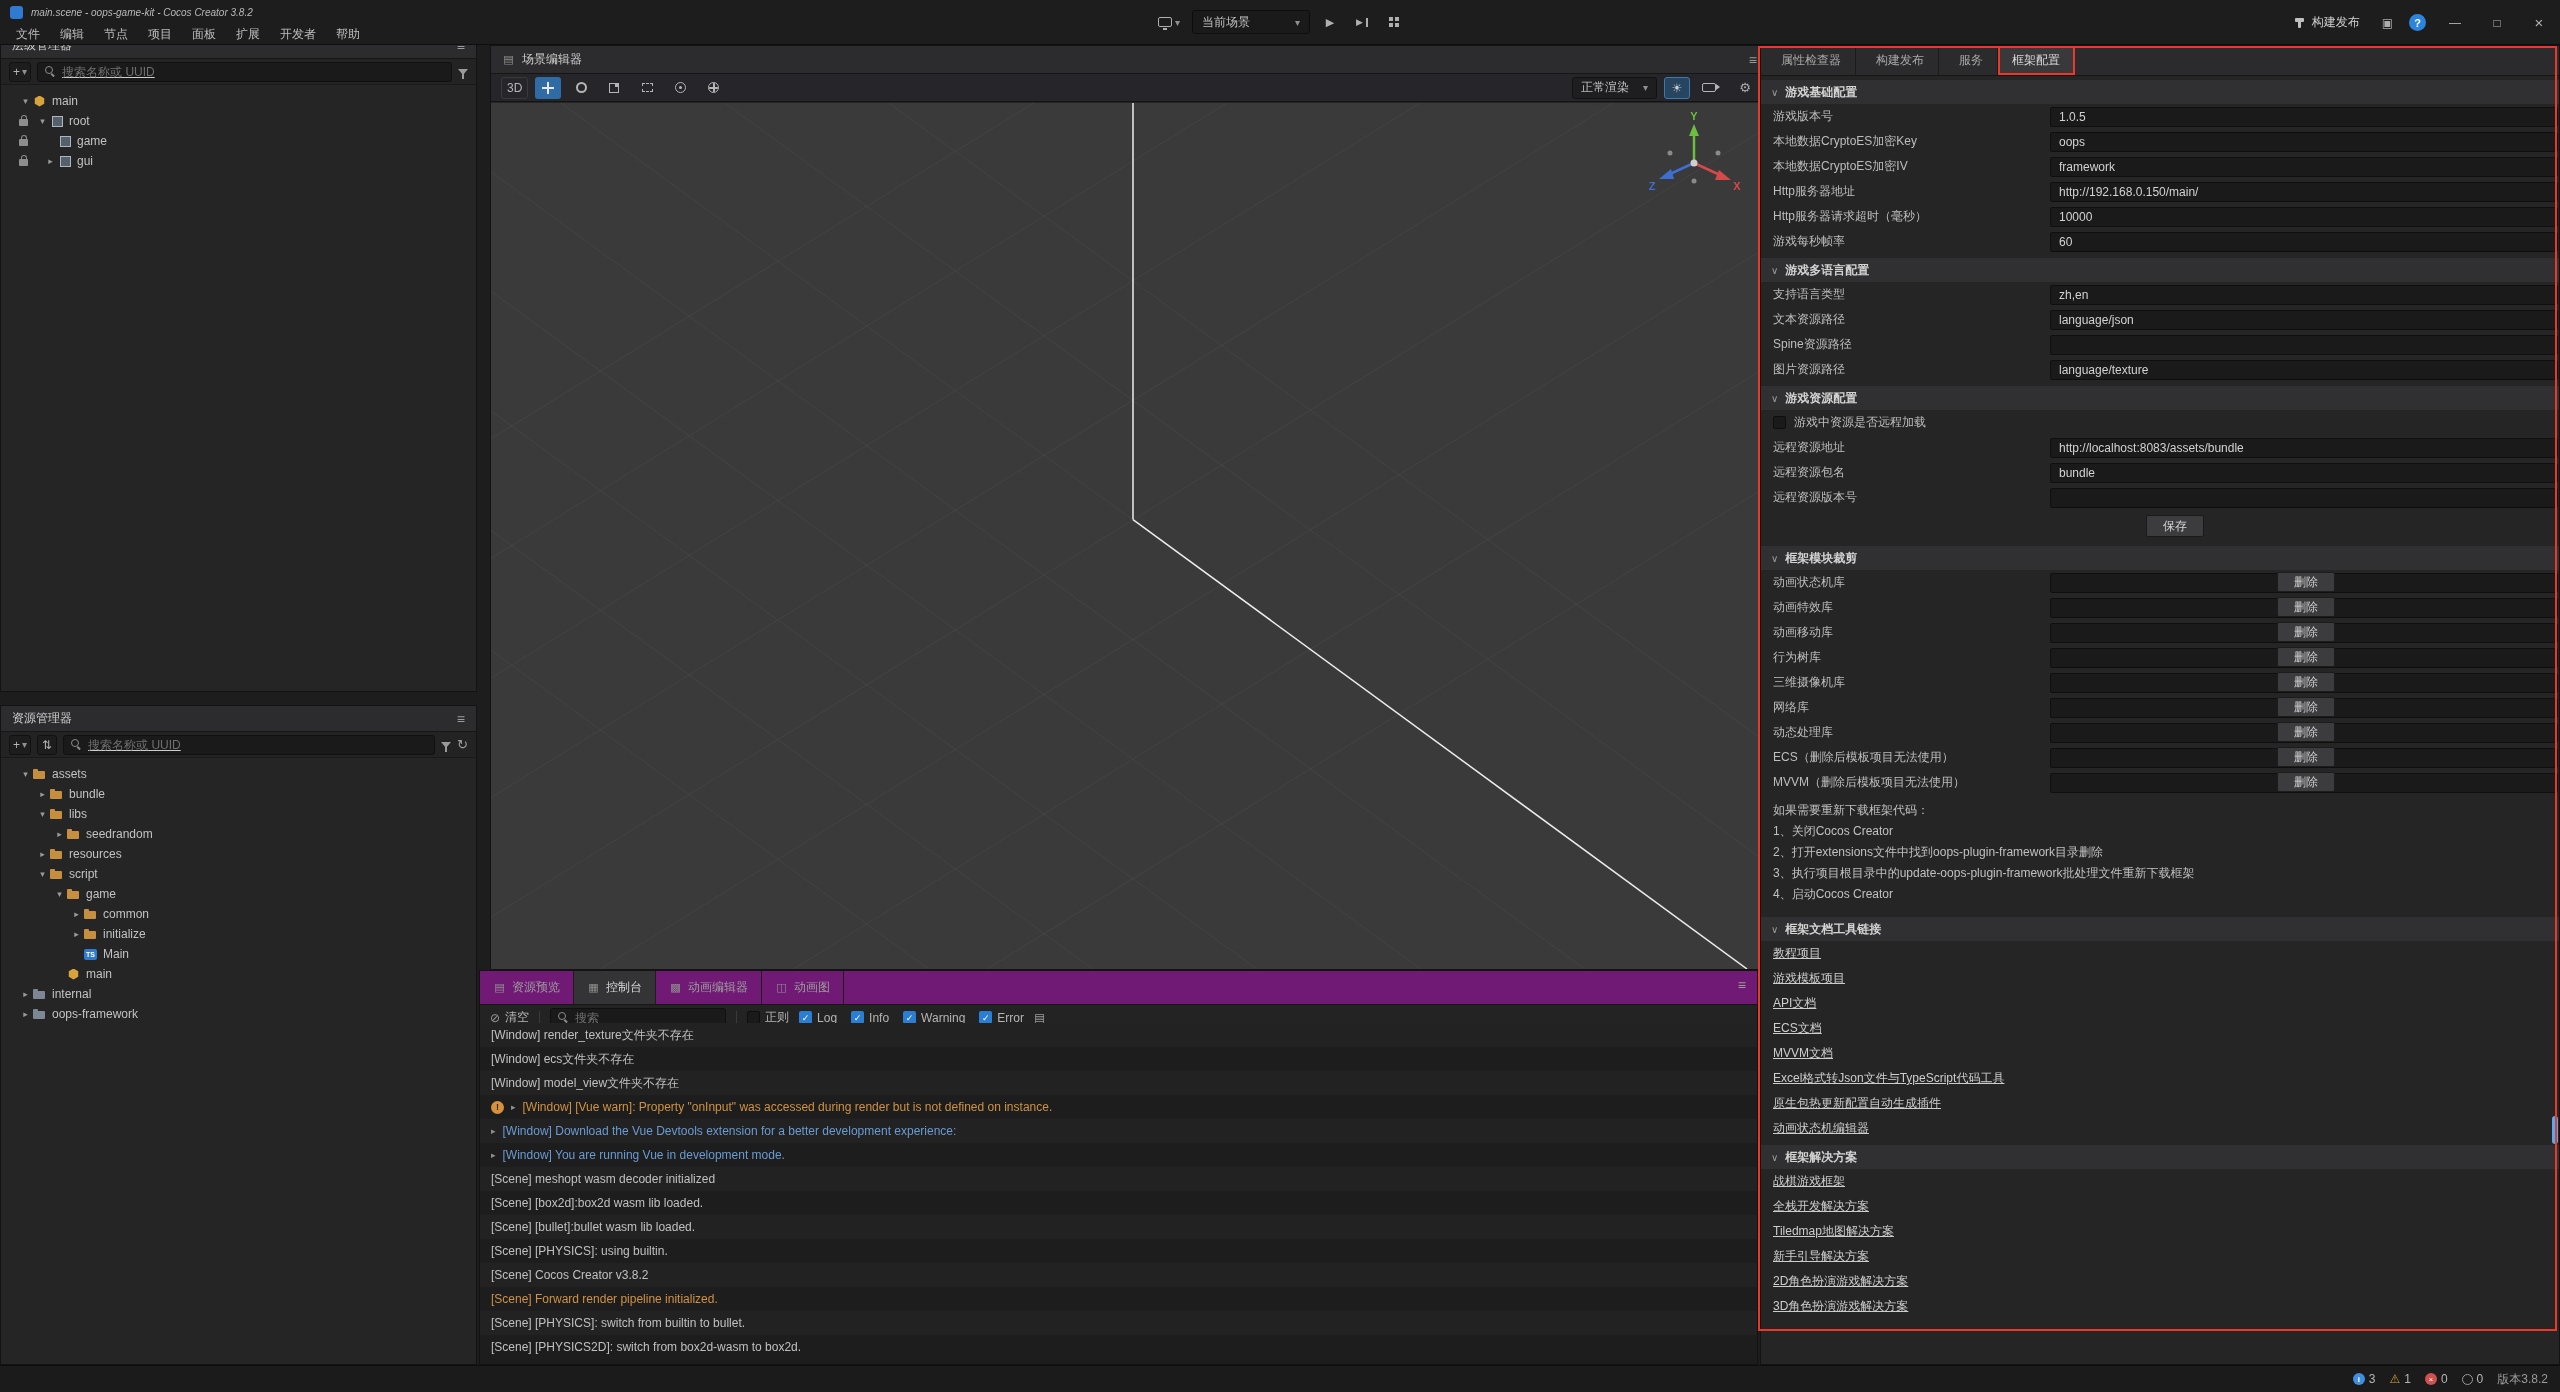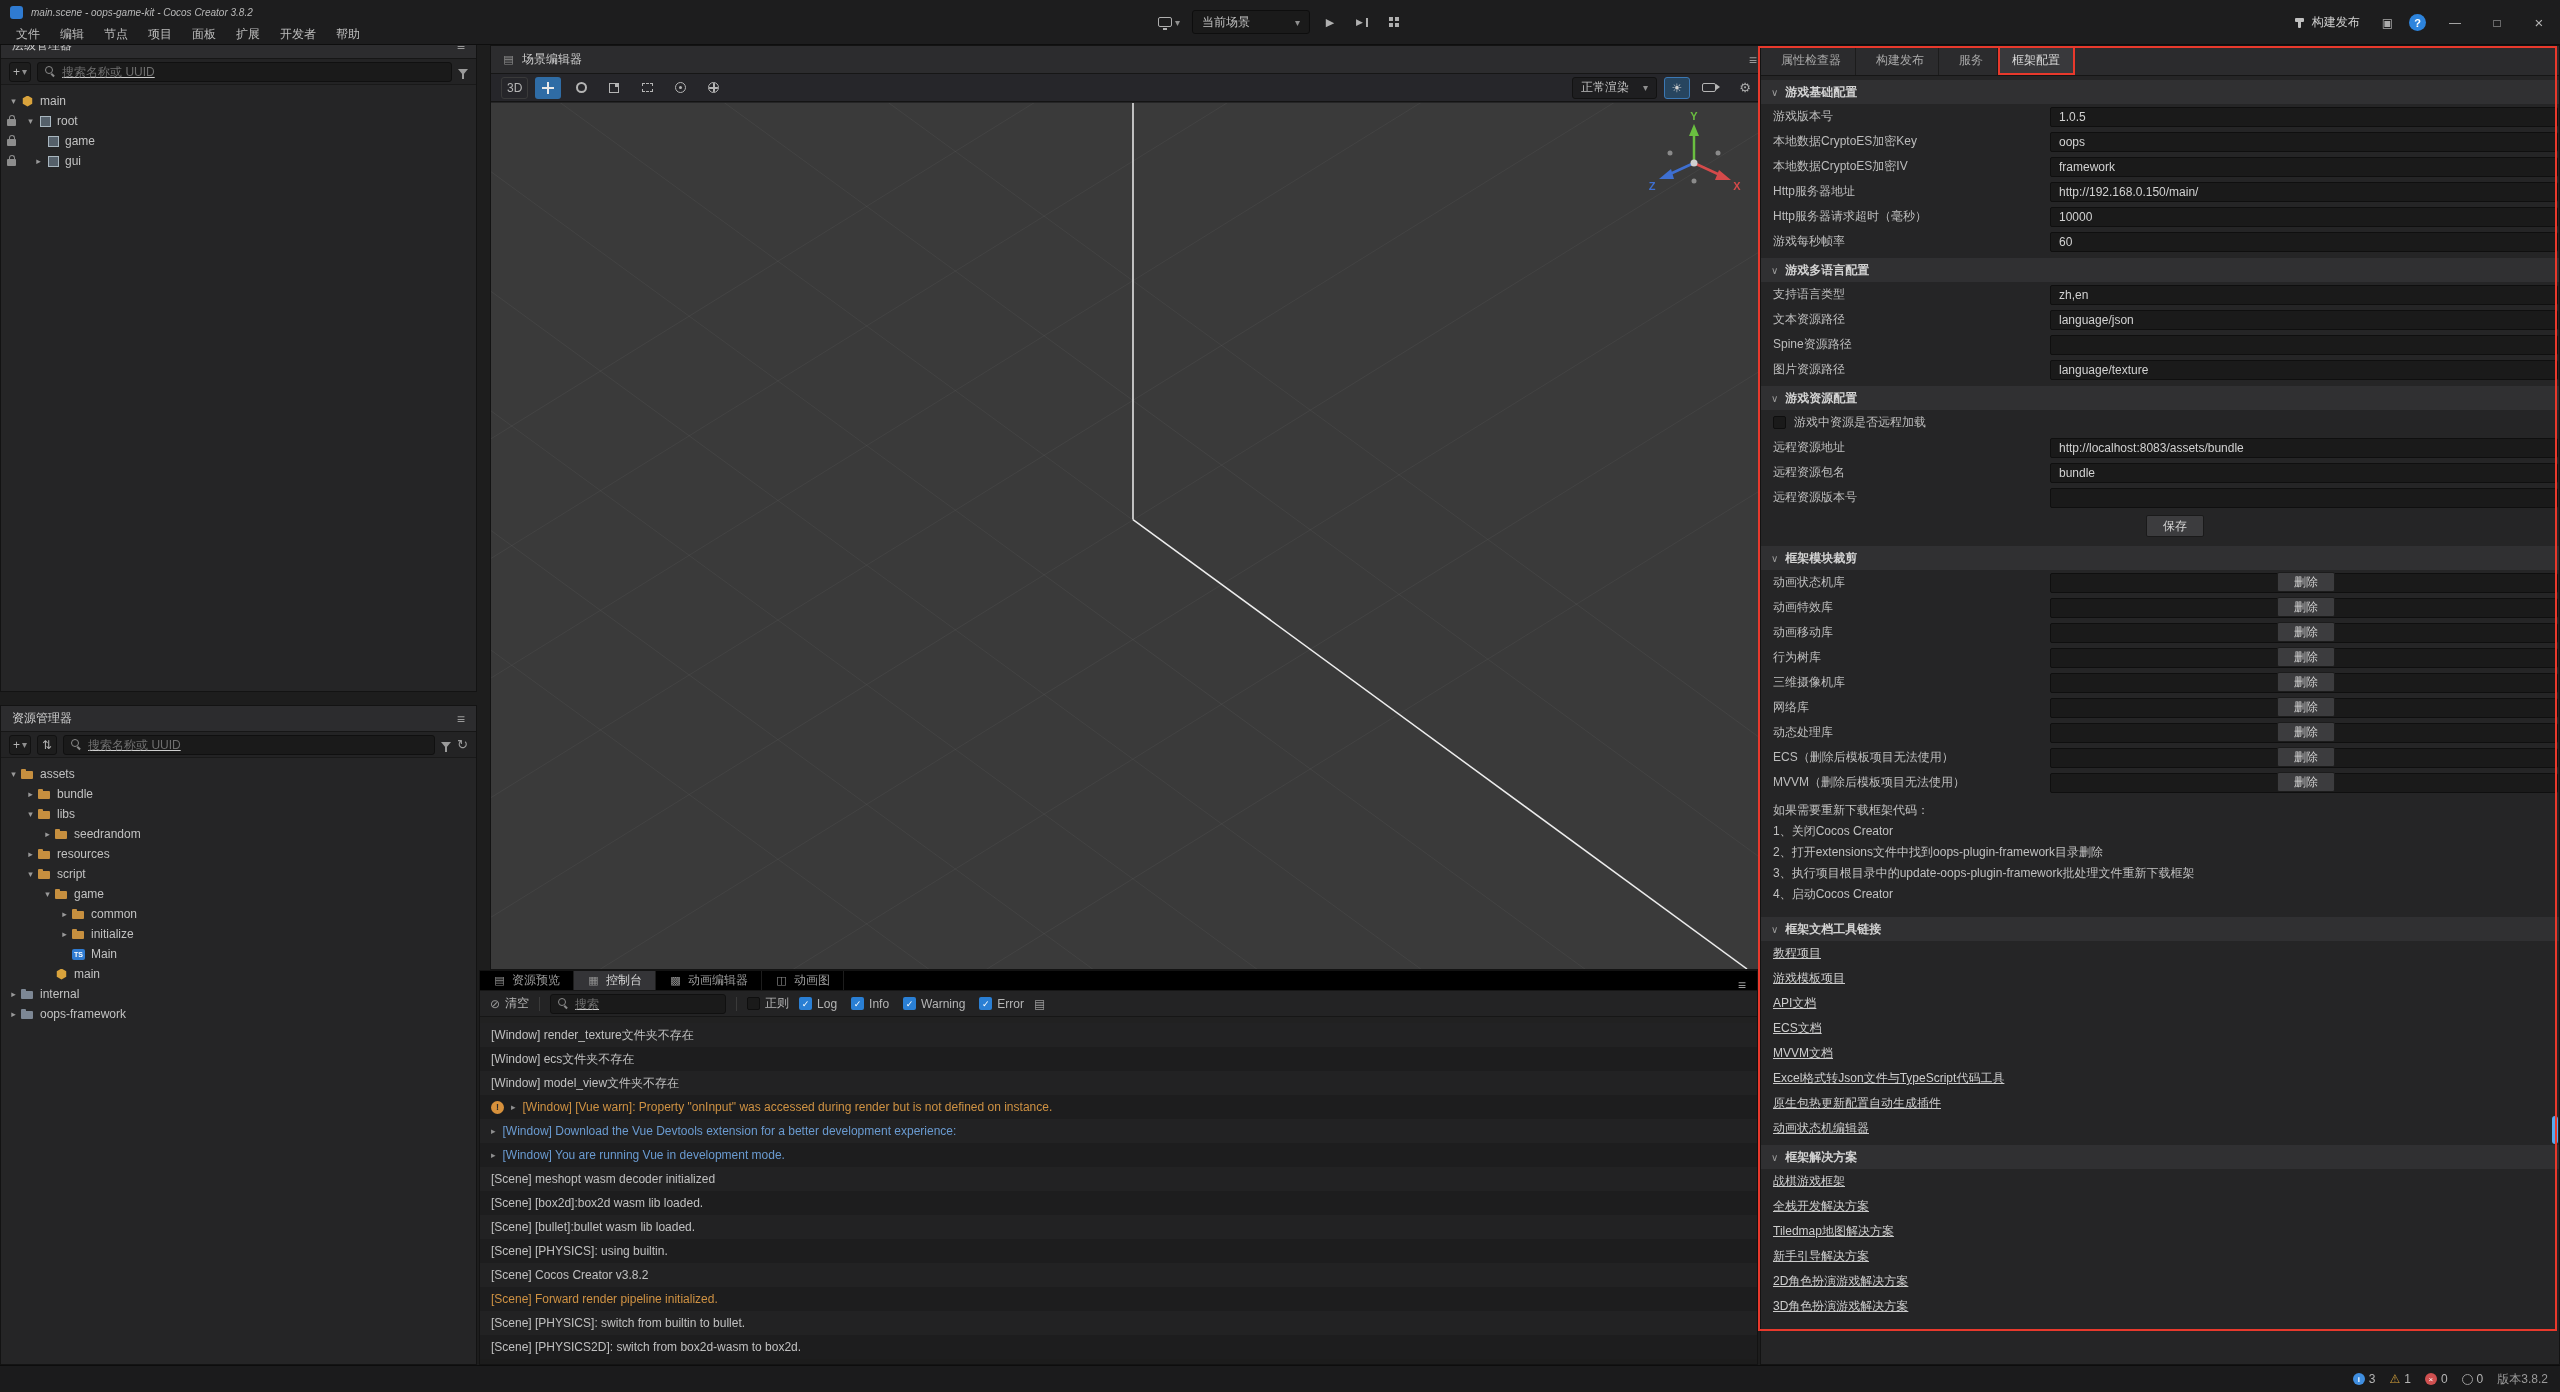--- a/index.html
+++ b/index.html
@@ -70,21 +70,21 @@
   .panel-title { font-size:12px; white-space:nowrap; }
   .header-right { margin-left:auto; display:flex; align-items:center; gap:10px; }
 
   .search-row { height:26px; display:flex; align-items:center; gap:6px; padding:0 8px; border-bottom:1px solid #191919; background:#232324; }
   .mini-btn { height:20px; min-width:20px; border:1px solid #111; background:#1d1d1d; border-radius:3px; display:flex; align-items:center; justify-content:center; gap:2px; color:#b5b5b5; padding:0 3px; }
   .search-box { flex:1; height:20px; background:#1a1a1a; border:1px solid #101010; border-radius:3px; display:flex; align-items:center; gap:6px; padding:0 7px; }
   .search-box input { flex:1; min-width:0; background:transparent; border:none; outline:none; color:#cfcfcf; font-size:12px; font-family:inherit;text-decoration:underline; }
   .search-box input::placeholder { color:#6f6f6f; }
 
   
-  .tree { padding-top:6px; overflow:hidden; }
+  .tree { padding-top:6px; overflow:hidden;padding-left:12px; }
   .tree-row { height:20px; display:flex; align-items:center; padding:0 4px 0 6px; color:#c2c2c2; white-space:nowrap; }
   .chev { width:13px; flex:none; color:#9a9a9a; font-size:9px; text-align:center; }
   .chev.open::before { content:"▾"; }
   .chev.closed::before { content:"▸"; }
   .tree-icon { width:15px; height:15px; flex:none; margin-right:5px; position:relative; }
   .tree-label { font-size:12px; }
   .htree .tree-row[data-indent="1"] .chev { margin-left:8px; }
   .htree .tree-row[data-indent="2"] .chev { margin-left:16px; }
   .atree .tree-row[data-indent="1"] .chev { margin-left:17px; }
   .atree .tree-row[data-indent="2"] .chev { margin-left:34px; }
@@ -121,21 +121,21 @@
   .ic-camera { width:14px; height:9px; border:1.5px solid currentColor; border-radius:2px; position:relative; margin-right:4px; }
   .ic-camera::after { content:""; position:absolute; right:-5px; top:0px; border-left:4px solid currentColor; border-top:3px solid transparent; border-bottom:3px solid transparent; }
   .render-select { margin-left:auto; height:22px; display:flex; align-items:center; gap:14px; padding:0 8px; background:#1e1e20; border:1px solid #121212; border-radius:3px; color:#bdbdbd; }
 
   .viewport { position:absolute; left:0; top:57px; right:0; bottom:0; background:#3a3a3a; overflow:hidden; }
   .viewport svg.axes { position:absolute; left:0; top:0; width:100%; height:100%; }
   .gizmo { position:absolute; left:1153px; top:8px; width:100px; height:100px; }
 
   
   .console-panel { left:479px; top:970px; width:1279px; height:395px; background:#212121; }
-  .tab-bar { height:20px; display:flex; background:#000000; border-bottom:1px solid #161616; align-items:stretch; }
+  .tab-bar { height:34px; display:flex; background:#701a75; border-bottom:1px solid #161616; align-items:stretch; }
   .tab { display:flex; align-items:center; gap:6px; padding:0 13px; color:#9d9d9d; border-right:1px solid #1d1d1d; font-size:12px; }
   .tab.active { background:#343437; color:#d8d8d8; }
   .tab-icon { width:13px; text-align:center; color:#8f8f8f; font-size:11px; }
   .tab-icon.preview::before { content:"▤"; }
   .tab-icon.console::before { content:"▦"; }
   .tab-icon.animation::before { content:"▩"; }
   .tab-icon.animgraph::before { content:"◫"; }
   .console-toolbar { height:26px; display:flex; align-items:center; gap:10px; padding:0 10px; background:#232324; border-bottom:1px solid #161616; }
   .console-toolbar .search-box { flex:none; width:176px; }
   .vdiv { width:1px; height:14px; background:#3a3a3a; }

